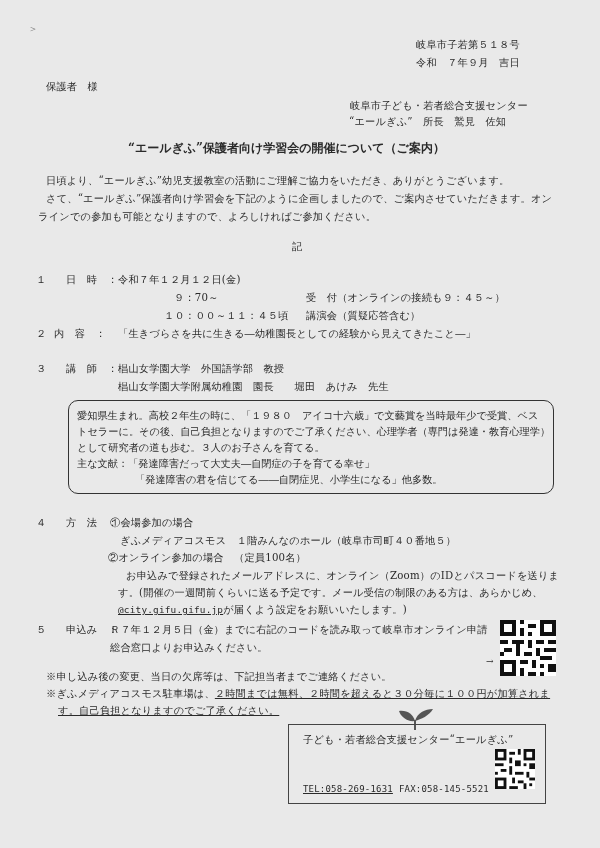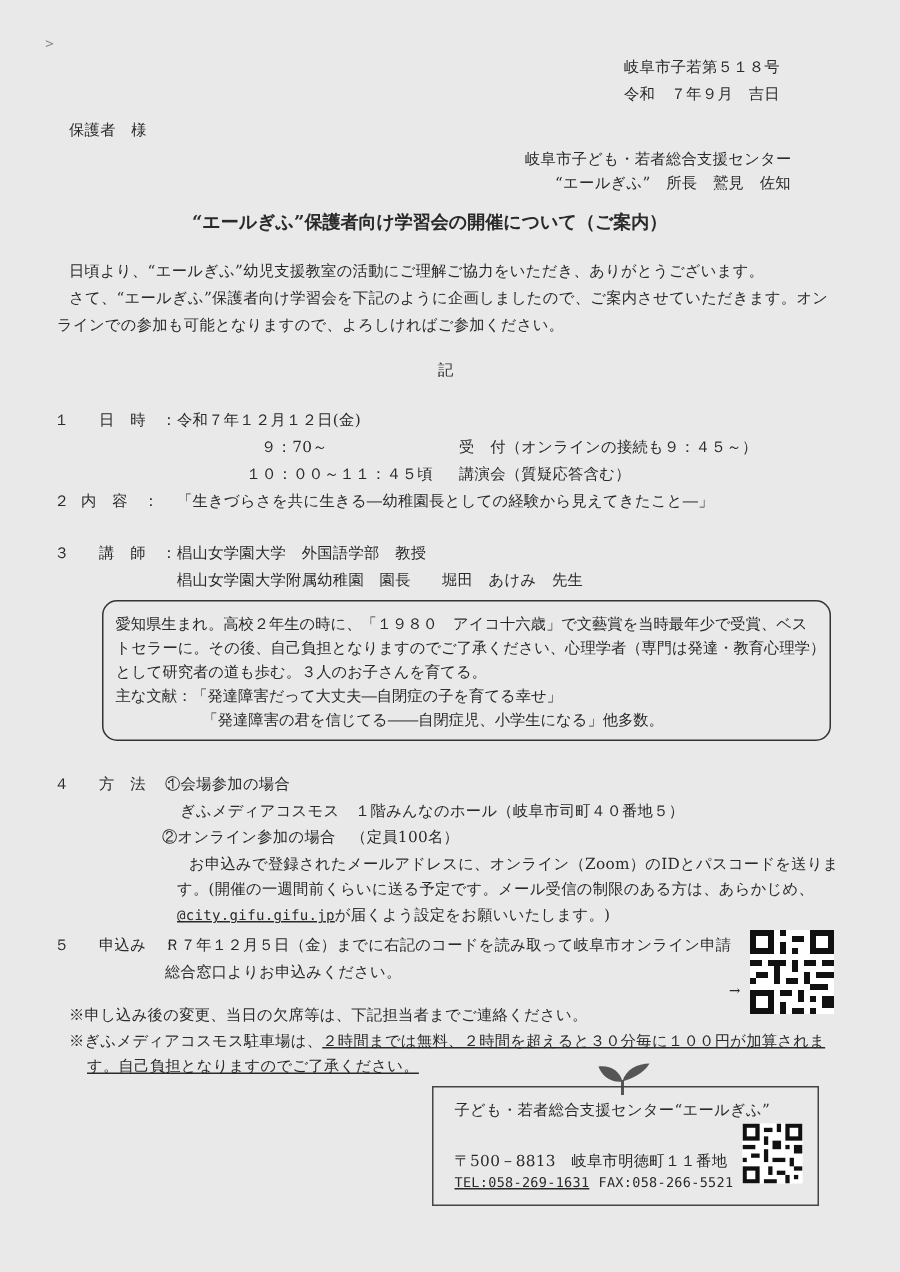--- a/index.html
+++ b/index.html
@@ -30,21 +30,21 @@
 </style>
 </head>
 <body>
 
 <div class="abs" style="left:28px;top:22px;font-size:10px;color:#777;">＞</div>
 
 <div class="abs t" style="left:416px;top:38px;">岐阜市子若第５１８号</div>
 <div class="abs t" style="left:416px;top:56px;">令和　７年９月　吉日</div>
 <div class="abs t" style="left:46px;top:80px;">保護者　様</div>
 <div class="abs t" style="left:350px;top:99px;">岐阜市子ども・若者総合支援センター</div>
-<div class="abs t" style="left:370px;top:115px;text-align:center;">“エールぎふ”　所長　鷲見　佐知</div>
+<div class="abs t" style="left:349px;top:115px;text-align:center;">“エールぎふ”　所長　鷲見　佐知</div>
 
 <div class="abs title" style="left:128px;top:140px;">“エールぎふ”保護者向け学習会の開催について（ご案内）</div>
 
 <div class="abs t" style="left:46px;top:174px;">日頃より、“エールぎふ”幼児支援教室の活動にご理解ご協力をいただき、ありがとうございます。</div>
 <div class="abs t" style="left:46px;top:192px;">さて、“エールぎふ”保護者向け学習会を下記のように企画しましたので、ご案内させていただきます。オン</div>
 <div class="abs t" style="left:38px;top:210px;">ラインでの参加も可能となりますので、よろしければご参加ください。</div>
 
 <div class="abs t" style="left:292px;top:240px;">記</div>
 
 <div class="abs t" style="left:36px;top:273px;">１</div>
@@ -136,23 +136,22 @@
 <div class="leaf">
   <svg width="40" height="22" viewBox="0 0 40 22">
     <path d="M20 22 L20 12" stroke="#555" stroke-width="2"></path>
     <path d="M20 13 C12 14 6 9 4 3 C12 2 18 6 20 13 Z" fill="#555"></path>
     <path d="M20 13 C26 11 34 8 38 1 C30 1 22 5 20 13 Z" fill="#555"></path>
   </svg>
 </div>
 
 <div class="contact-box">
   <div class="abs t" style="left:14px;top:8px;">子ども・若者総合支援センター“エールぎふ”</div>
-  <div class="abs t" style="left:14px;top:42px;">〒500－8813　岐阜市明徳町１１番地</div>
   <div class="abs t ul" style="left:14px;top:59px;font-family:'DejaVu Sans Mono',monospace;font-size:9px;">TEL:058-269-1631</div>
-  <div class="abs t" style="left:110px;top:59px;font-family:'DejaVu Sans Mono',monospace;font-size:9px;">FAX:058-266-5521</div>
+  <div class="abs t" style="left:110px;top:59px;font-family:'DejaVu Sans Mono',monospace;font-size:9px;">FAX:058-145-5521</div>
   <div class="qr" style="left:206px;top:24px;width:40px;height:40px;">
     <svg width="40" height="40" viewBox="0 0 14 14">
       <rect width="14" height="14" fill="#fff"></rect>
       <g fill="#111">
         <rect x="0" y="0" width="4" height="4"></rect>
           <rect x="1" y="1" width="2" height="2" fill="#fff"></rect>
         <rect x="10" y="0" width="4" height="4"></rect>
           <rect x="11" y="1" width="2" height="2" fill="#fff"></rect>
         <rect x="0" y="10" width="4" height="4"></rect>
           <rect x="1" y="11" width="2" height="2" fill="#fff"></rect>

